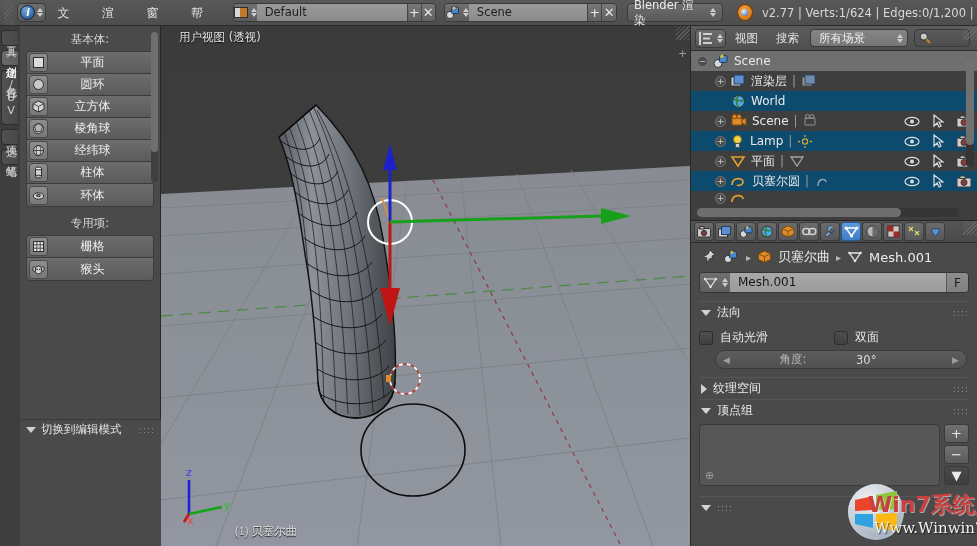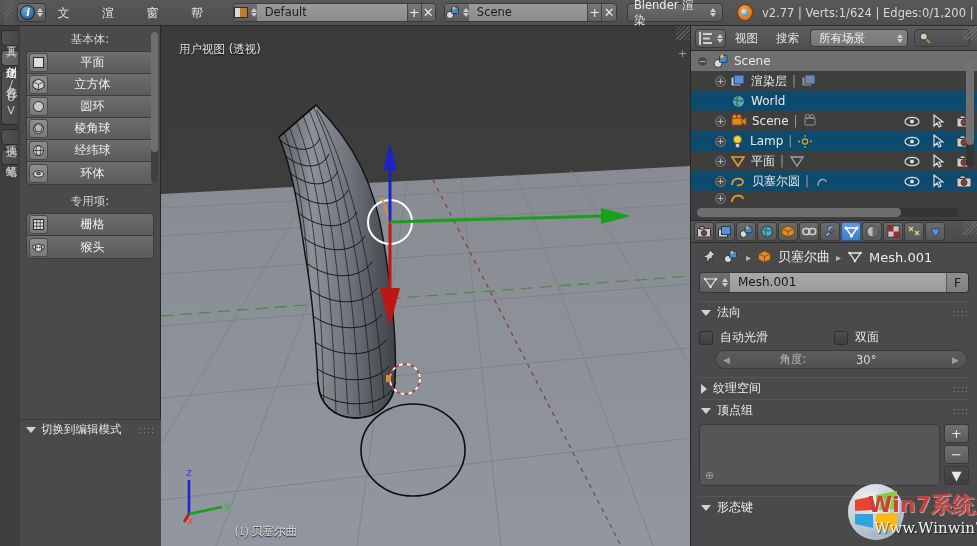--- a/index.html
+++ b/index.html
@@ -83,21 +83,21 @@
   #bottomop .tri { border-left:5px solid transparent; border-right:5px solid transparent;
     border-top:6px solid #d0d0d0; margin-right:5px; }
   #bottomop .lbl { font-size:11.5px; color:#e5e5e5; flex:1; }
   .dots { color:#8d8d8d; font-size:9px; letter-spacing:1px; }
   #leftshelf-fill { position:absolute; left:20px; bottom:0; width:141px; height:107px; background:#4a4a4a; }
 
   
   #viewport { position:absolute; left:161px; top:26px; width:529px; height:520px;
     background:#3d3d3d; overflow:hidden; }
   #vp-canvas { position:absolute; inset:0; }
-  #vp-label { position:absolute; left:18px; top:16px; font-size:11.5px; color:#e4e4e4;
+  #vp-label { position:absolute; left:18px; top:4px; font-size:11.5px; color:#e4e4e4;
     text-shadow:0 1px 1px #000; }
   #vp-objlabel { position:absolute; left:74px; bottom:7px; font-size:11.5px; color:#e8e8e8;
     text-shadow:0 1px 1px #000;font-family:Liberation Serif, serif; }
   #vp-plus { position:absolute; right:2px; top:19px; width:11px; height:16px;
     color:#9a9a9a; font-size:11px; display:flex; align-items:center; justify-content:center; }
   #axisgiz { position:absolute; left:14px; bottom:22px; width:60px; height:62px; }
 
   
   #outliner { position:absolute; left:690px; top:26px; width:287px; height:194px;
     background:#3e3e3e; border-left:1px solid #272727; }
@@ -286,53 +286,63 @@
         <div class="opbtn">
           <div class="opbtn-ico">
             <svg width="13" height="13">
                 <rect x="1.5" y="1.5" width="10" height="10" fill="#dcdcdc" stroke="#2e2e2e"></rect>
               </svg>
           </div>
           <div class="opbtn-lbl">平面</div>
         </div>
         <div class="opbtn">
           <div class="opbtn-ico">
+            <svg width="13" height="13">
+                <circle cx="6.5" cy="6.5" r="5" fill="#c9c9c9" stroke="#2e2e2e"></circle>
+              </svg>
+          </div>
+          <div class="opbtn-lbl">圆环</div>
+        </div>
+        <div class="opbtn">
+          <div class="opbtn-ico">
             <svg width="13" height="13" viewBox="0 0 13 13">
               <path d="M6.5 1 L12 3.7 L12 9.3 L6.5 12 L1 9.3 L1 3.7 Z" fill="#d2d2d2" stroke="#2e2e2e"></path>
               <path d="M1 3.7 L6.5 6.4 L12 3.7 M6.5 6.4 L6.5 12" fill="none" stroke="#2e2e2e" stroke-width=".8"></path>
             </svg>
           </div>
           <div class="opbtn-lbl">立方体</div>
-        </div>
-        <div class="opbtn">
-          <div class="opbtn-ico">
-            <svg width="13" height="13">
-                <circle cx="6.5" cy="6.5" r="5" fill="#c9c9c9" stroke="#2e2e2e"></circle>
-              </svg>
-          </div>
-          <div class="opbtn-lbl">圆环</div>
         </div>
         <div class="opbtn">
           <div class="opbtn-ico">
             <svg width="13" height="13" viewBox="0 0 13 13">
               <circle cx="6.5" cy="6.5" r="5" fill="#c6c6c6" stroke="#2e2e2e"></circle>
               <path d="M6.5 1.5 L10.5 4.5 L9 9.5 L4 9.5 L2.5 4.5 Z" fill="#b3b3b3" stroke="#2e2e2e" stroke-width=".8"></path>
             </svg>
           </div>
           <div class="opbtn-lbl">棱角球</div>
         </div>
         <div class="opbtn">
           <div class="opbtn-ico">
             <svg width="13" height="13">
                 <circle cx="6.5" cy="6.5" r="5" fill="#cfcfcf" stroke="#2e2e2e"></circle>
               <ellipse cx="6.5" cy="6.5" rx="2.3" ry="5" fill="none" stroke="#2e2e2e" stroke-width=".8"></ellipse>
               <line x1="1.5" y1="6.5" x2="11.5" y2="6.5" stroke="#2e2e2e" stroke-width=".8"></line>
               </svg>
           </div>
           <div class="opbtn-lbl">经纬球</div>
+        </div>
+        <div class="opbtn">
+          <div class="opbtn-ico">
+            <svg width="13" height="13" viewBox="0 0 13 13">
+              <rect x="3.5" y="2.5" width="6" height="8" fill="#d2d2d2" stroke="#2e2e2e"></rect>
+              <ellipse cx="6.5" cy="2.5" rx="3" ry="1.4" fill="#e8e8e8" stroke="#2e2e2e"></ellipse>
+              <ellipse cx="6.5" cy="10.5" rx="3" ry="1.4" fill="#bdbdbd" stroke="#2e2e2e"></ellipse>
+            </svg>
+          </div>
+          <div class="opbtn-lbl">柱体</div>
         </div>
         <div class="opbtn">
           <div class="opbtn-ico">
             <svg width="13" height="13" viewBox="0 0 13 13">
               <ellipse cx="6.5" cy="7" rx="5.2" ry="3.2" fill="#d2d2d2" stroke="#2e2e2e"></ellipse>
               <ellipse cx="6.5" cy="6.4" rx="2.1" ry="1.2" fill="#7d7d7d" stroke="#2e2e2e"></ellipse>
             </svg>
           </div>
           <div class="opbtn-lbl">环体</div>
         </div>
@@ -904,21 +914,20 @@
         </div>
         <div class="vg-side">
           <div class="vg-btn">+</div>
           <div class="vg-btn">−</div>
           <div class="vg-btn dark">▼</div>
         </div>
       </div>
 
       <div class="panel-hdr" style="margin-top:10px">
         <div class="tri-d"></div>
-        <div class="ttl">形态键</div>
         <div class="dots">::::</div>
       </div>
     </div>
   </div>
 
   <div id="wm">
     <div id="wm-orb">
       <svg width="46" height="42" viewBox="0 0 46 42" style="position:absolute;left:5px;top:7px;">
         <path d="M2 9 L20 5 L20 19 L2 20 Z" fill="#e8452c"></path>
         <path d="M23 4 L44 0 L44 18 L23 19 Z" fill="#8ec63f"></path>

